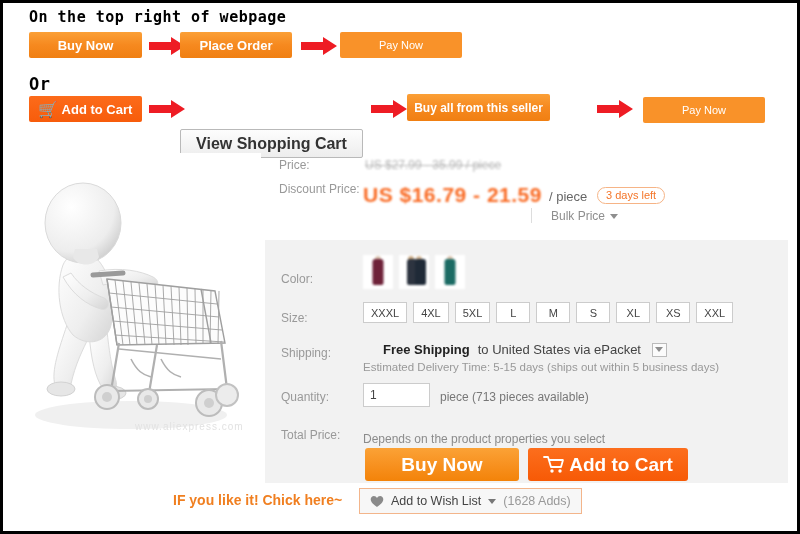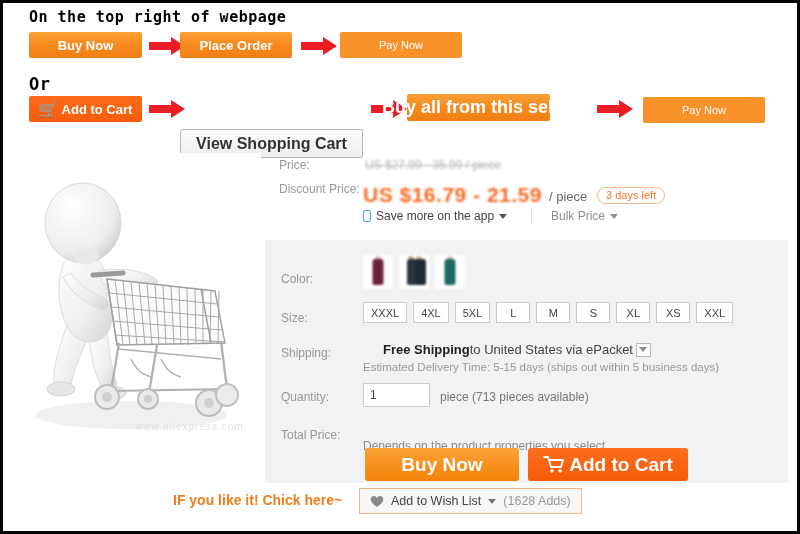--- a/index.html
+++ b/index.html
@@ -61,21 +61,21 @@
     color: #333333;
   }
 
   
   #btn-buy-now-1      { left: 26px;  top: 29px; width: 113px; height: 26px; font-size: 13px; }
   #btn-place-order    { left: 177px; top: 29px; width: 112px; height: 26px; font-size: 13px; }
   #btn-pay-now-1      { left: 337px; top: 29px; width: 122px; height: 26px; font-size: 11px; font-weight: normal; }
   
   #btn-add-cart-1     { left: 26px;  top: 93px; width: 113px; height: 26px; font-size: 13px; }
   #btn-view-cart      { left: 177px; top: 91px; width: 183px; height: 29px; font-size: 16px; margin-top: 35px; }
-  #btn-buy-all        { left: 404px; top: 91px; width: 143px; height: 27px; font-size: 18px; }
+  #btn-buy-all        { left: 404px; top: 91px; width: 143px; height: 27px; font-size: 12px; }
   #btn-pay-now-2      { left: 640px; top: 94px; width: 122px; height: 26px; font-size: 11px; font-weight: normal; }
 
   
   .arrow {
     position: absolute;
     width: 40px;
     height: 22px;
   }
   #arrow-1 { left: 144px; top: 32px; }
   #arrow-2 { left: 296px; top: 32px; }
@@ -281,21 +281,21 @@
   }
 
   
   #label-shipping { left: 16px; top: 106px; }
   #shipping-main {
     position: absolute;
     left: 98px;
     top: 102px;
     display: flex;
     align-items: center;
-    gap: 0;
+    gap: 8px;
     font-size: 13px;
     color: #444444;
     white-space: nowrap;
     padding-left: 20px;
   }
   #shipping-main b { color: #222222; }
   .select-caret {
     display: inline-flex;
     align-items: center;
     justify-content: center;
@@ -338,21 +338,21 @@
     font-size: 12px;
     color: #777777;
     white-space: nowrap;
   }
 
   
   #label-total { left: 16px; top: 188px; }
   #total-note {
     position: absolute;
     left: 98px;
-    top: 199px;
+    top: 192px;
     font-size: 12px;
     color: #8b8b8b;
     white-space: nowrap;
   }
 
   
   #cta-buy-now {
     position: absolute;
     left: 100px;
     top: 208px;
@@ -544,25 +544,20 @@
   <div id="watermark">www.aliexpress.com</div>
 
   <div class="row-label" id="label-price">Price:</div>
   <div id="old-price">US $27.99 - 35.99 / piece</div>
 
   <div class="row-label" id="label-discount">Discount Price:</div>
   <div id="discount-price">US $16.79 - 21.59</div>
   <div id="per-piece">/ piece</div>
   <div id="days-left-badge">3 days left</div>
 
-  <div id="save-app">
-    <span class="phone-icon"></span>
-    <span>Save more on the app</span>
-    <span class="caret-down dark"></span>
-  </div>
   <div id="divider-vert"></div>
   <div id="bulk-price">
     <span>Bulk Price</span>
     <span class="caret-down"></span>
   </div>
 
   <div id="spec-panel">
 
     <div class="spec-label" id="label-color">Color:</div>
     <div id="color-swatches">

